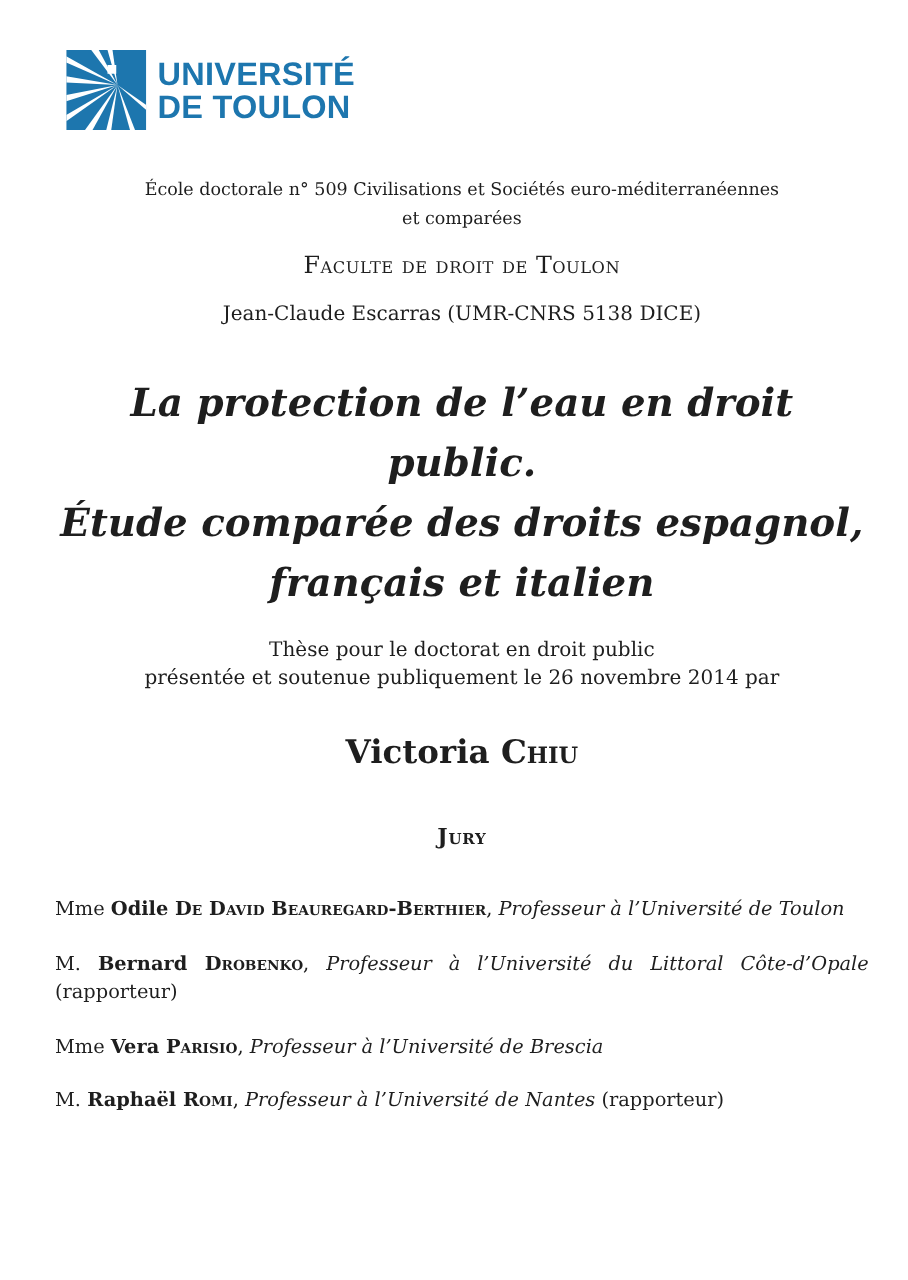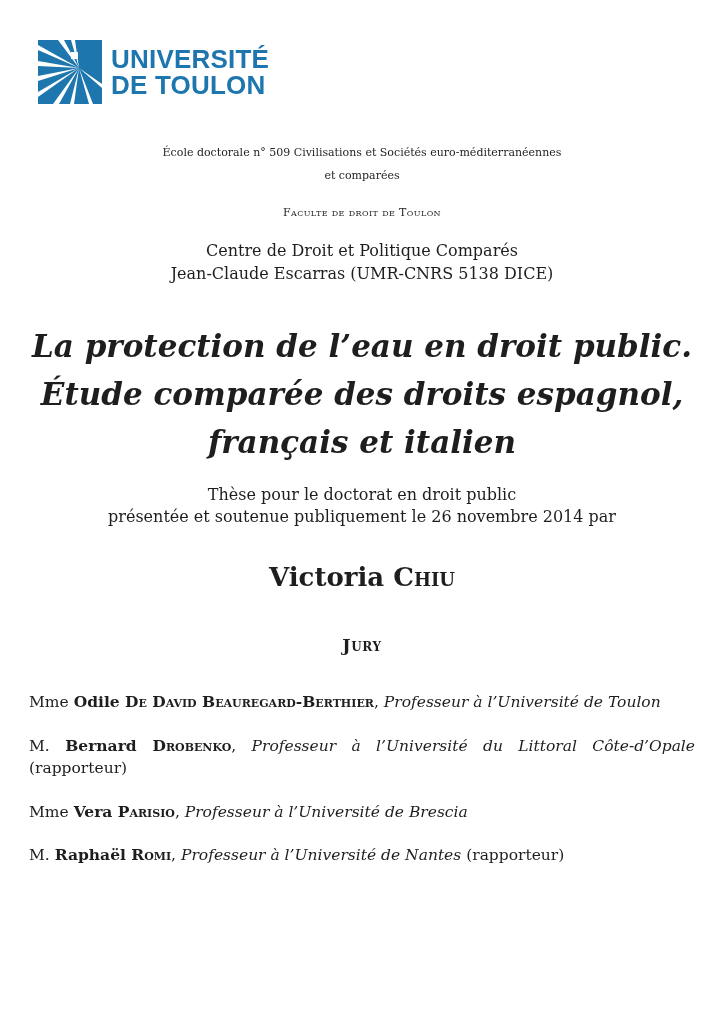--- a/index.html
+++ b/index.html
@@ -6,46 +6,46 @@
   * { margin: 0; padding: 0; box-sizing: border-box; }
   html, body { background: #ffffff; }
   body {
     width: 726px; height: 1024px;
     margin: 0 auto;
     background: var(--paper);
     color: var(--ink);
     font-family: "DejaVu Serif", serif;
     overflow: hidden;
   }
-  .page { padding: 40px 31px 0 29px; }
+  .page { padding: 40px 31px 0 44px; }
 
   
   .logo-row {
     display: flex; align-items: center; gap: 9px;
     margin-left: 9px; margin-bottom: 37px;
     height: 64px;
   }
   .logo-mark { width: 64px; height: 64px; display: block; }
   .logo-text {
     font-family: "Liberation Sans", sans-serif;
     font-weight: 700;
     font-size: 26px;
     line-height: 26px;
     letter-spacing: 0.2px;
     color: var(--brand);
     display: flex; flex-direction: column;
   }
 
   
   .centered { text-align: center; }
-  .ecole { font-size: 11px; line-height: 23px; }
+  .ecole { font-size: 14px; line-height: 23px; }
   .faculte {
     margin-top: 13px;
     font-variant: small-caps;
-    font-size: 11px;
+    font-size: 19px;
     line-height: 25px;
     letter-spacing: 0.4px;
   }
   .centre { margin-top: 14px; font-size: 16px; line-height: 23px; }
 
   .main-title {
     margin-top: 37px;
     font-size: 31px;
     line-height: 48px;
     font-weight: 700;
@@ -111,21 +111,20 @@
   </div>
 
   <div class="ecole centered">
     <div>École doctorale n° 509 Civilisations et Sociétés euro-méditerranéennes</div>
     <div>et comparées</div>
   </div>
 
   <div class="faculte centered">Faculte de droit de Toulon</div>
 
   <div class="centre centered">
-    <div>Centre de Droit et Politique Comparés</div>
     <div>Jean-Claude Escarras (UMR-CNRS 5138 DICE)</div>
   </div>
 
   <h1 class="main-title centered">
     <div>La protection de l’eau en droit public.</div>
     <div>Étude comparée des droits espagnol,</div>
     <div>français et italien</div>
   </h1>
 
   <div class="these centered">

